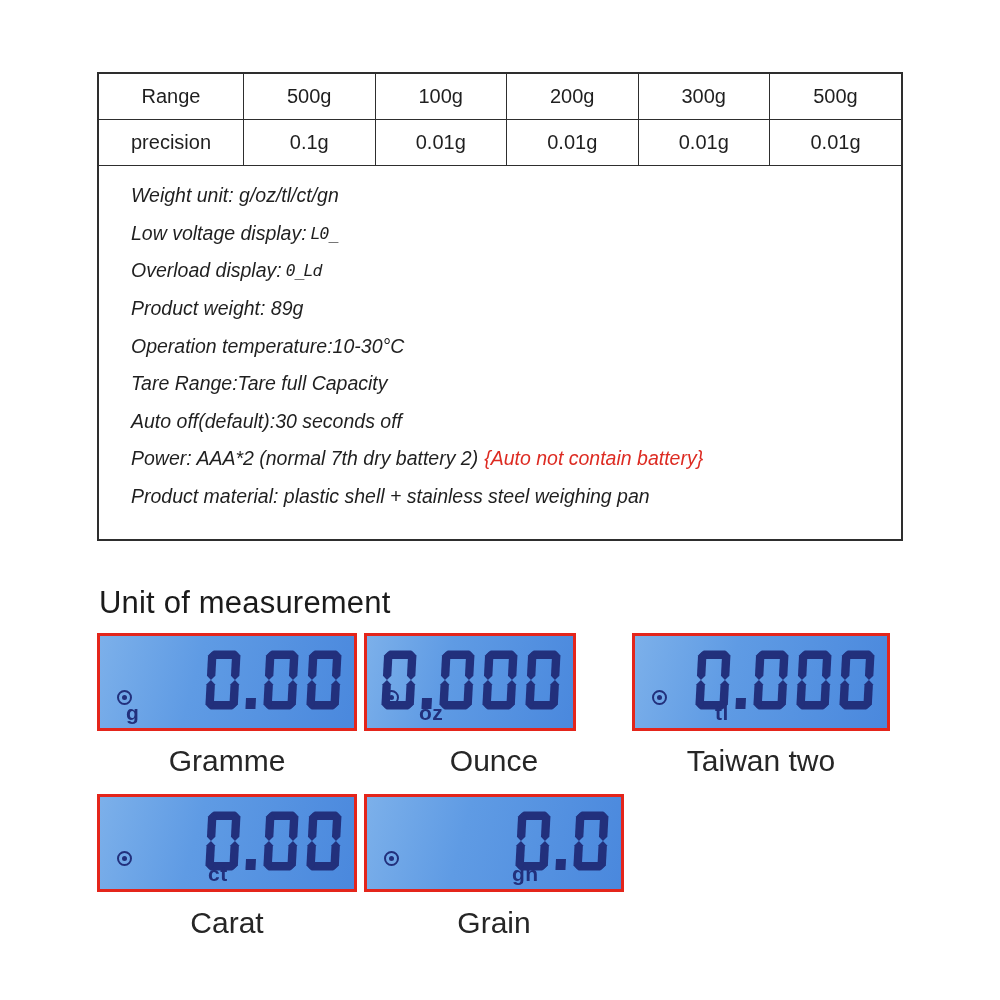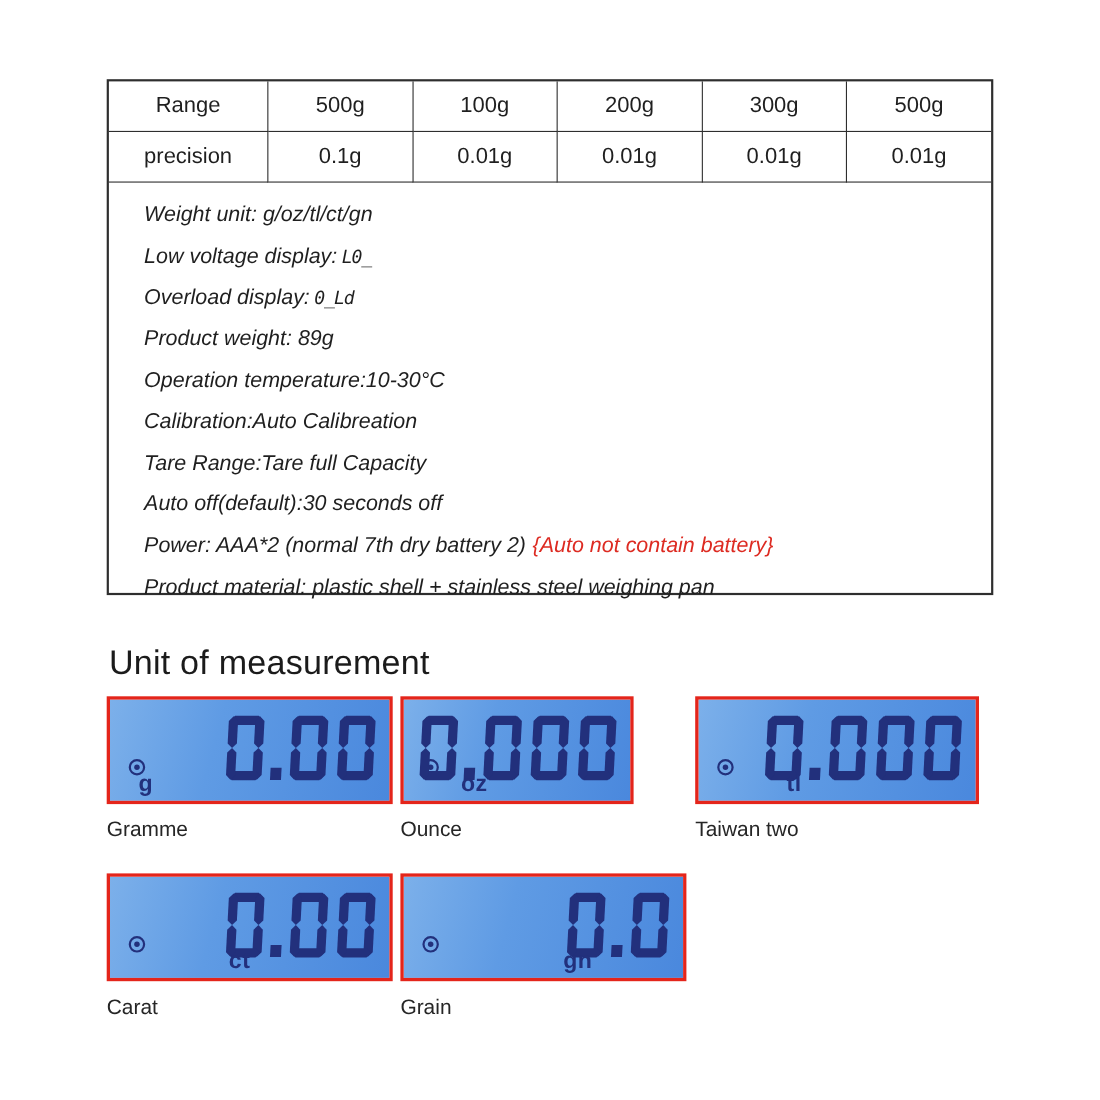--- a/index.html
+++ b/index.html
@@ -47,21 +47,21 @@
   .lcd-unit{
     position:absolute;bottom:3px;font-size:21px;font-weight:700;color:#22307c;
     letter-spacing:0.5px;
   }
   .lcd-indicator{
     position:absolute;left:17px;top:54px;width:15px;height:15px;border:2.5px solid #22307c;
     border-radius:50%;box-sizing:border-box;display:flex;align-items:center;justify-content:center;
   }
   .lcd-indicator::after{content:"";width:5px;height:5px;background:#22307c;border-radius:50%;}
   .lcd-caption{
-    position:absolute;font-size:19px;color:#262626;
+    position:absolute;text-align:center;font-size:30px;color:#262626;
   }
 </style>
 </head>
 <body>
 
 <div class="spec-box">
   <table class="range-table">
     <tbody>
         <tr>
       <td>Range</td>
@@ -93,23 +93,20 @@
       <span>Overload display:</span>
       <span class="mono">0_Ld</span>
     </div>
     <div class="spec-line">
       <span>Product weight: 89g</span>
     </div>
     <div class="spec-line">
       <span>Operation temperature:10-30°C</span>
     </div>
     <div class="spec-line">
-      <span>Calibration:Auto Calibreation</span>
-    </div>
-    <div class="spec-line">
       <span>Tare Range:Tare full Capacity</span>
     </div>
     <div class="spec-line">
       <span>Auto off(default):30 seconds off</span>
     </div>
     <div class="spec-line">
       <span>Power: AAA*2 (normal 7th dry battery 2)</span>
       <span class="red-note">{Auto not contain battery}</span>
     </div>
     <div class="spec-line">

